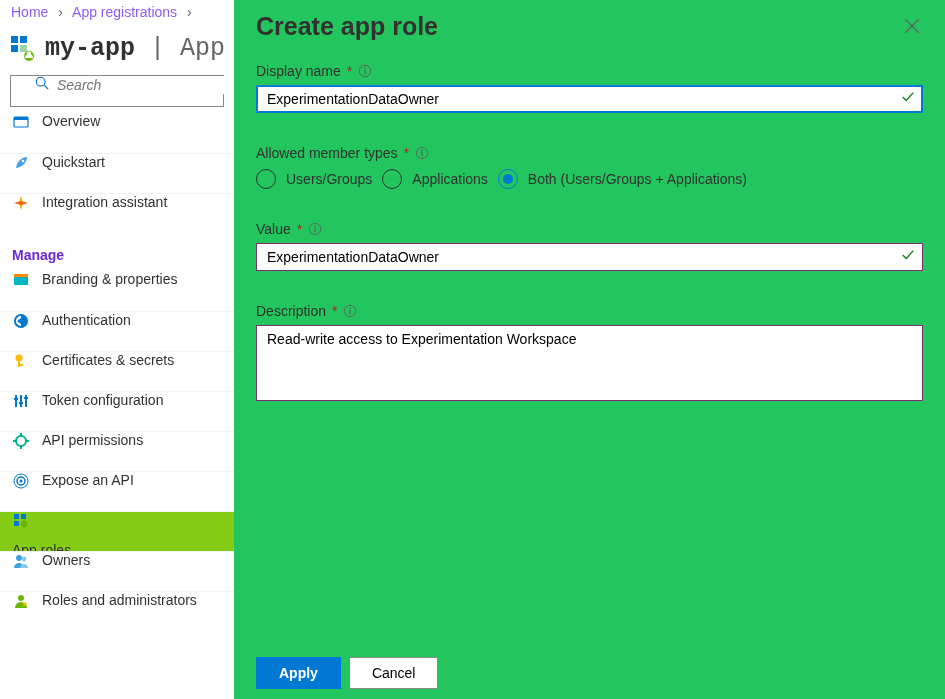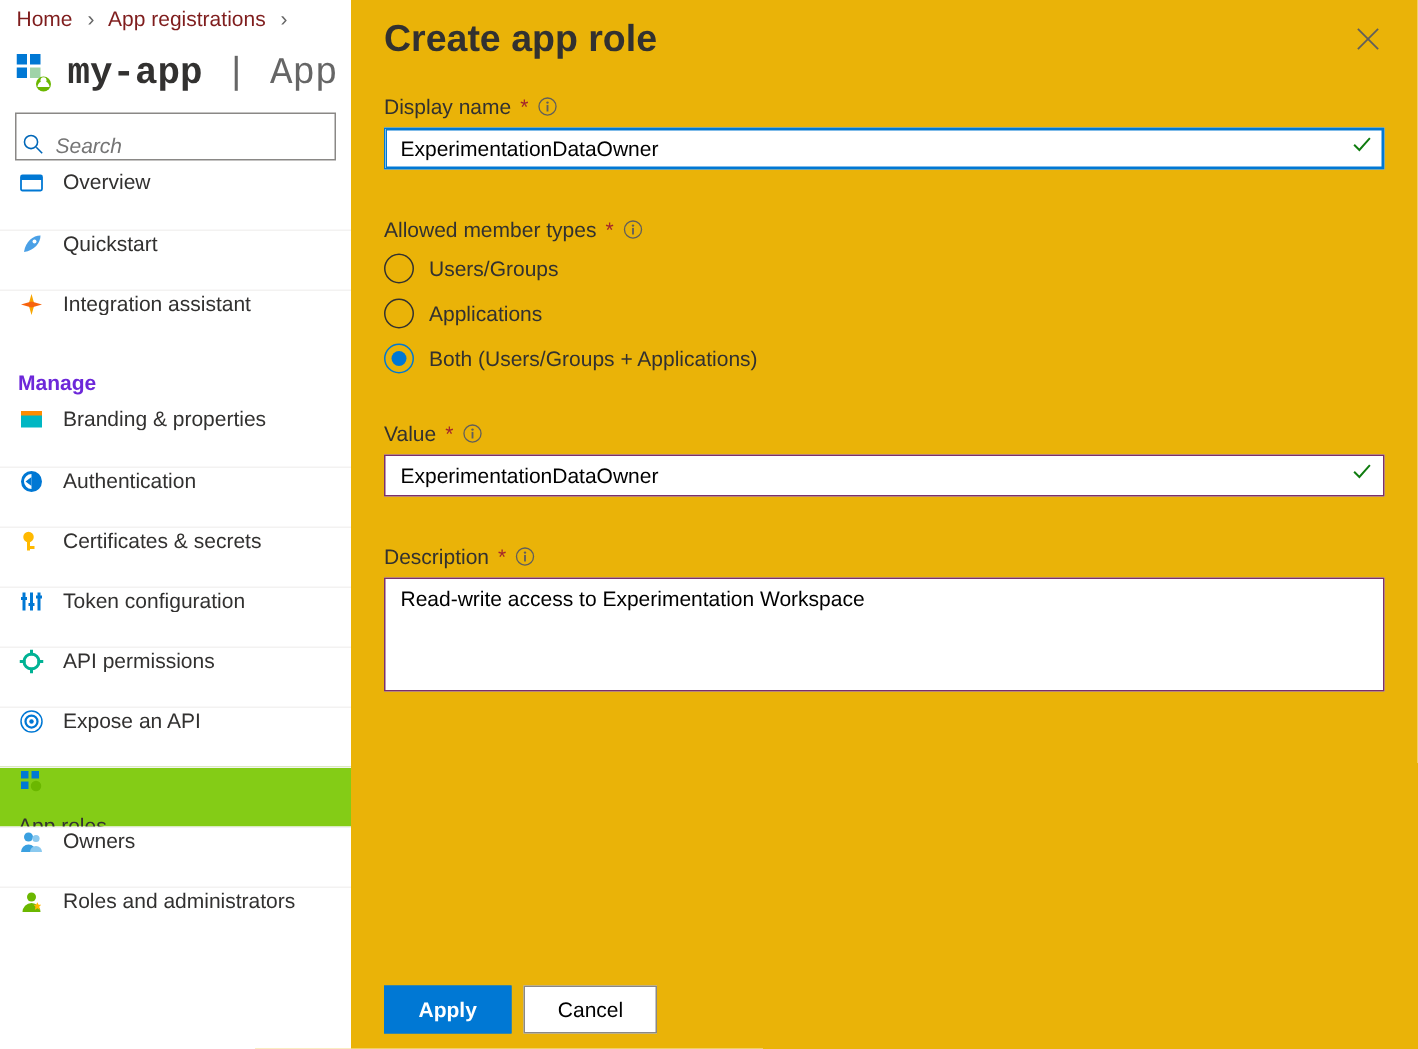--- a/index.html
+++ b/index.html
@@ -21,21 +21,21 @@
     width: 234px;
     height: 699px;
     padding: 4px 0 0 0;
   }
   .breadcrumb {
     padding: 0 0 4px 11px;
     font-size: 14px;
     white-space: nowrap;
     overflow: hidden;
   }
-  .breadcrumb a { color: #7f1d1d; }
+  .breadcrumb a { color: #8b5cf6; }
   .breadcrumb .sep { color: #666; padding: 0 6px; }
   .page-title-row {
     display: flex; align-items: center;
     padding: 10px 0 12px 11px;
     gap: 8px;
     font-family: Liberation Mono, monospace;
   }
   .apps-glyph {
     width: 26px; height: 26px; flex: 0 0 26px;
     position: relative;
@@ -44,22 +44,22 @@
     font-size: 25px; font-weight: 600; white-space: nowrap;
     overflow: hidden;
   }
   .page-subtitle {
     font-size: 25px; font-weight: 400; color: #666; white-space: nowrap;
   }
   .search-box {
     margin: 0 10px 6px 10px;
     height: 32px;
     border: 1px solid #8a8886;
-    display: flex; align-items: flex-end;
-    padding: 0 4px;
+    display: flex; align-items: flex-start;
+    padding: 0 24px;
   }
   .search-box input {
     border: none; outline: none; flex: 1;
     font-style: italic; color: #555; font-size: 14px;
     font-family: inherit;
   }
   .search-icon {
     color: #0067B8; margin-right: 6px;
   }
   .nav-section-title {
@@ -82,21 +82,21 @@
     width: 18px; height: 18px; flex: 0 0 18px;
     display: flex; align-items: center; justify-content: center;
   }
   .nav-label { flex: 1; white-space: nowrap; overflow: hidden; text-overflow: ellipsis; }
 
   
   .panel {
     position: absolute;
     left: 234px; top: 0;
     width: 711px; height: 699px;
-    background: #eab308;
+    background: #22c55e;
     padding: 12px 22px 0 22px;
   }
   .panel-header {
     display: flex; align-items: center;
     padding-bottom: 22px;
   }
   .panel-title {
     font-size: 25px; font-weight: 600; flex: 1;
   }
   .close-x {
@@ -126,21 +126,21 @@
   .input-wrap.focused .text-input { border-color: #0078D4; box-shadow: inset 0 0 0 1px #0078D4; }
   .input-wrap.validated .text-input,
   .input-wrap.validated .text-area { border-color: #7A306C; }
   .valid-check {
     position: absolute; right: 8px; top: 50%; transform: translateY(-50%);
     color: #107C10; font-size: 16px;
   }
   .text-area {
     height: 76px; resize: none;
   }
-  .radio-group { display: flex; flex-direction: column; gap: 10px; margin-top: 8px; }
+  .radio-group { display: flex; flex-direction: row; gap: 10px; margin-top: 8px; }
   .radio-item { display: flex; align-items: center; gap: 10px; cursor: pointer; }
   .radio-circle {
     width: 20px; height: 20px; border-radius: 50%;
     border: 1px solid #323130;
     display: flex; align-items: center; justify-content: center;
   }
   .radio-item.selected .radio-circle { border-color: #0078D4; }
   .radio-dot {
     width: 10px; height: 10px; border-radius: 50%;
     background: #0078D4; display: none;

